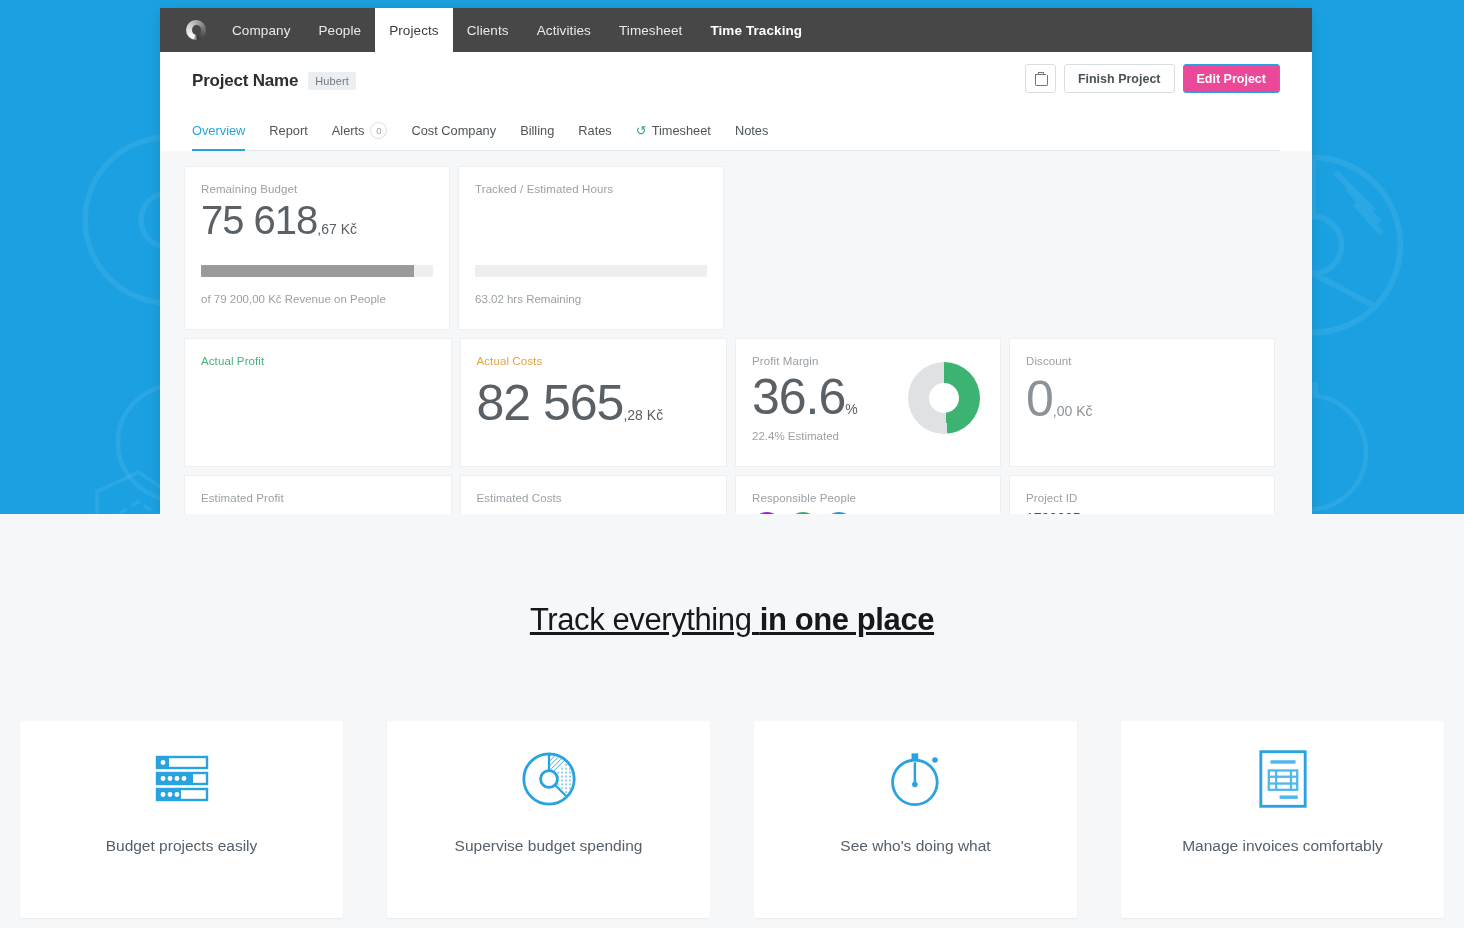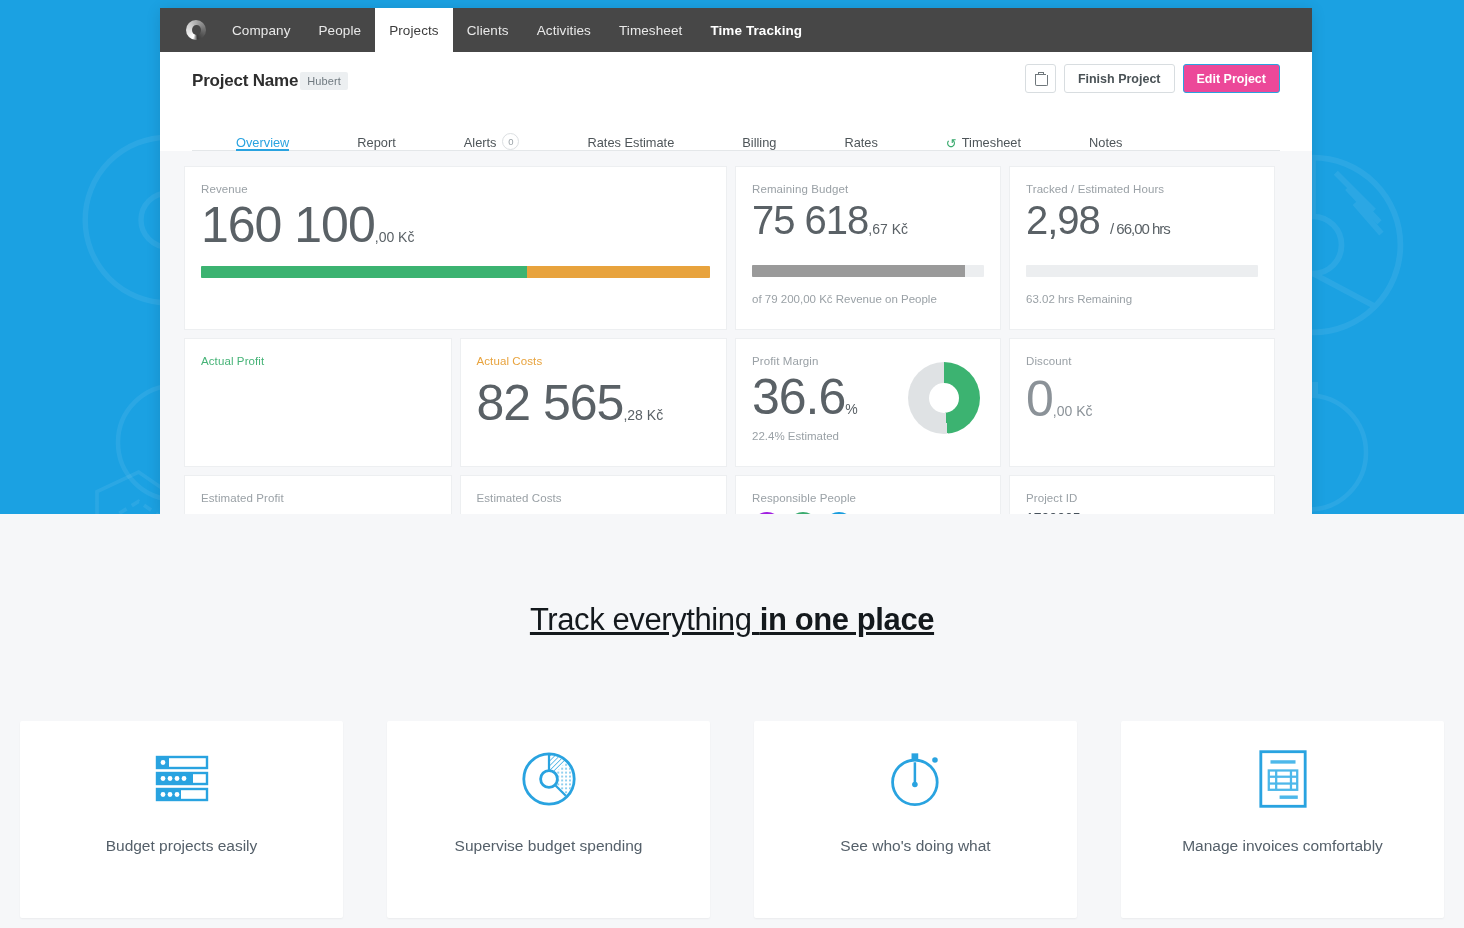--- a/index.html
+++ b/index.html
@@ -41,21 +41,21 @@
     color:#e9e9e9;font-size:13.5px;letter-spacing:.1px;cursor:pointer;white-space:nowrap;
   }
   .navitem.strong{font-weight:bold;color:#ffffff;}
   .navitem.active{background:#ffffff;color:#3c3c3c;}
 
   
   .proj-head{padding:0 32px;background:#fff;}
   .proj-title-row{display:flex;align-items:center;height:58px;position:relative;}
   .proj-title{font-size:17px;font-weight:bold;color:#2e2e2e;letter-spacing:-.2px;}
   .proj-badge{
-    margin-left:2px;background:#eceff1;color:#707a80;font-size:11px;
+    margin-left:10px;background:#eceff1;color:#707a80;font-size:11px;
     padding:3px 7px;border-radius:2px;letter-spacing:.1px;
   }
   .head-actions{position:absolute;right:0;top:12px;display:flex;align-items:center;gap:8px;}
   .btn{
     height:27px;display:flex;align-items:center;justify-content:center;
     border:1px solid #d8dde0;background:#fff;border-radius:3px;
     font-size:12.5px;font-weight:bold;color:#4a5256;cursor:pointer;padding:0 13px;
   }
   .btn.icon-only{width:29px;padding:0;}
   .btn.primary{background:#ec4899;border-color:#29a3e0;color:#fff;text-align:center;}
@@ -63,21 +63,21 @@
   .trash-ic::before{content:"";position:absolute;left:0;top:3px;width:11px;height:10px;
     border:1px solid #6f777b;border-top:none;border-radius:0 0 2px 2px;}
   .trash-ic::after{content:"";position:absolute;left:0;top:2px;width:11px;height:1px;background:#6f777b;
     box-shadow:0 -2px 0 -0.5px #6f777b inset;}
   .trash-lid{position:absolute;left:3.5px;top:0px;width:4px;height:2px;border:1px solid #6f777b;border-bottom:none;}
 
   
   .tabs{display:flex;align-items:flex-end;gap:0;height:40px;border-bottom:1px solid #e4e7e9;}
   .tab{
     font-size:12.8px;color:#4e5559;padding:0 12px;height:100%;
-    display:flex;align-items:flex-end;cursor:pointer;position:relative;white-space:nowrap;margin-left:44px;
+    display:flex;align-items:center;cursor:pointer;position:relative;white-space:nowrap;
   }
   .tab:first-child{padding-left:0;}
   .tab.active{color:#29a3e0;}
   .tab.active::after{content:"";position:absolute;left:0;right:12px;bottom:-1px;height:2px;background:#29a3e0;}
   .tab-count{
     margin-left:6px;font-size:9.5px;color:#9aa2a7;border:1px solid #dcdfe2;
     border-radius:50%;width:15px;height:15px;display:inline-flex;align-items:center;justify-content:center;
   }
   .hist-ic{margin-right:5px;color:#3aaa6e;font-size:13px;line-height:1;}
 
@@ -209,21 +209,21 @@
           <span>Overview</span>
         </div>
         <div class="tab">
           <span>Report</span>
         </div>
         <div class="tab">
           <span>Alerts</span>
           <span class="tab-count">0</span>
         </div>
         <div class="tab">
-          <span>Rates Estimate</span>
+          <span>Cost Company</span>
         </div>
         <div class="tab">
           <span>Billing</span>
         </div>
         <div class="tab">
           <span>Rates</span>
         </div>
         <div class="tab">
           <span class="hist-ic">↺</span>
           <span>Timesheet</span>
@@ -231,47 +231,34 @@
         <div class="tab">
           <span>Notes</span>
         </div>
       </div>
     </div>
 
     <div class="board">
 
       <div class="grid-row">
 
-        <div class="card card-revenue">
-          <div class="c-label">Revenue</div>
-          <div class="big">
-            <span>160 100</span><span class="dec">,00 Kč</span>
-          </div>
-          <div class="bar">
-            <div class="seg" id="rev-green" style="width: 64%; background: rgb(60, 179, 113);"></div>
-            <div class="seg" id="rev-orange" style="width: 36%; background: rgb(232, 163, 61);"></div>
-          </div>
-        </div>
 
         <div class="card card-budget">
           <div class="c-label">Remaining Budget</div>
           <div class="big sm">
             <span>75 618</span><span class="dec">,67 Kč</span>
           </div>
           <div class="bar">
             <div class="seg" id="bud-grey" style="width: 92%; background: rgb(154, 154, 154);"></div>
           </div>
           <div class="c-note">of 79 200,00 Kč Revenue on People</div>
         </div>
 
         <div class="card card-hours">
           <div class="c-label">Tracked / Estimated Hours</div>
-          <div class="big sm">
-            <span>2,98</span> <span class="hrs-sub">/ 66,00 hrs</span>
-          </div>
           <div class="bar">
             <div class="seg" id="hrs-fill" style="width: 0%; background: rgb(60, 179, 113);"></div>
           </div>
           <div class="c-note">63.02 hrs Remaining</div>
         </div>
       </div>
 
       <div class="grid-row">
 
         <div class="card card-h2 w-half">

